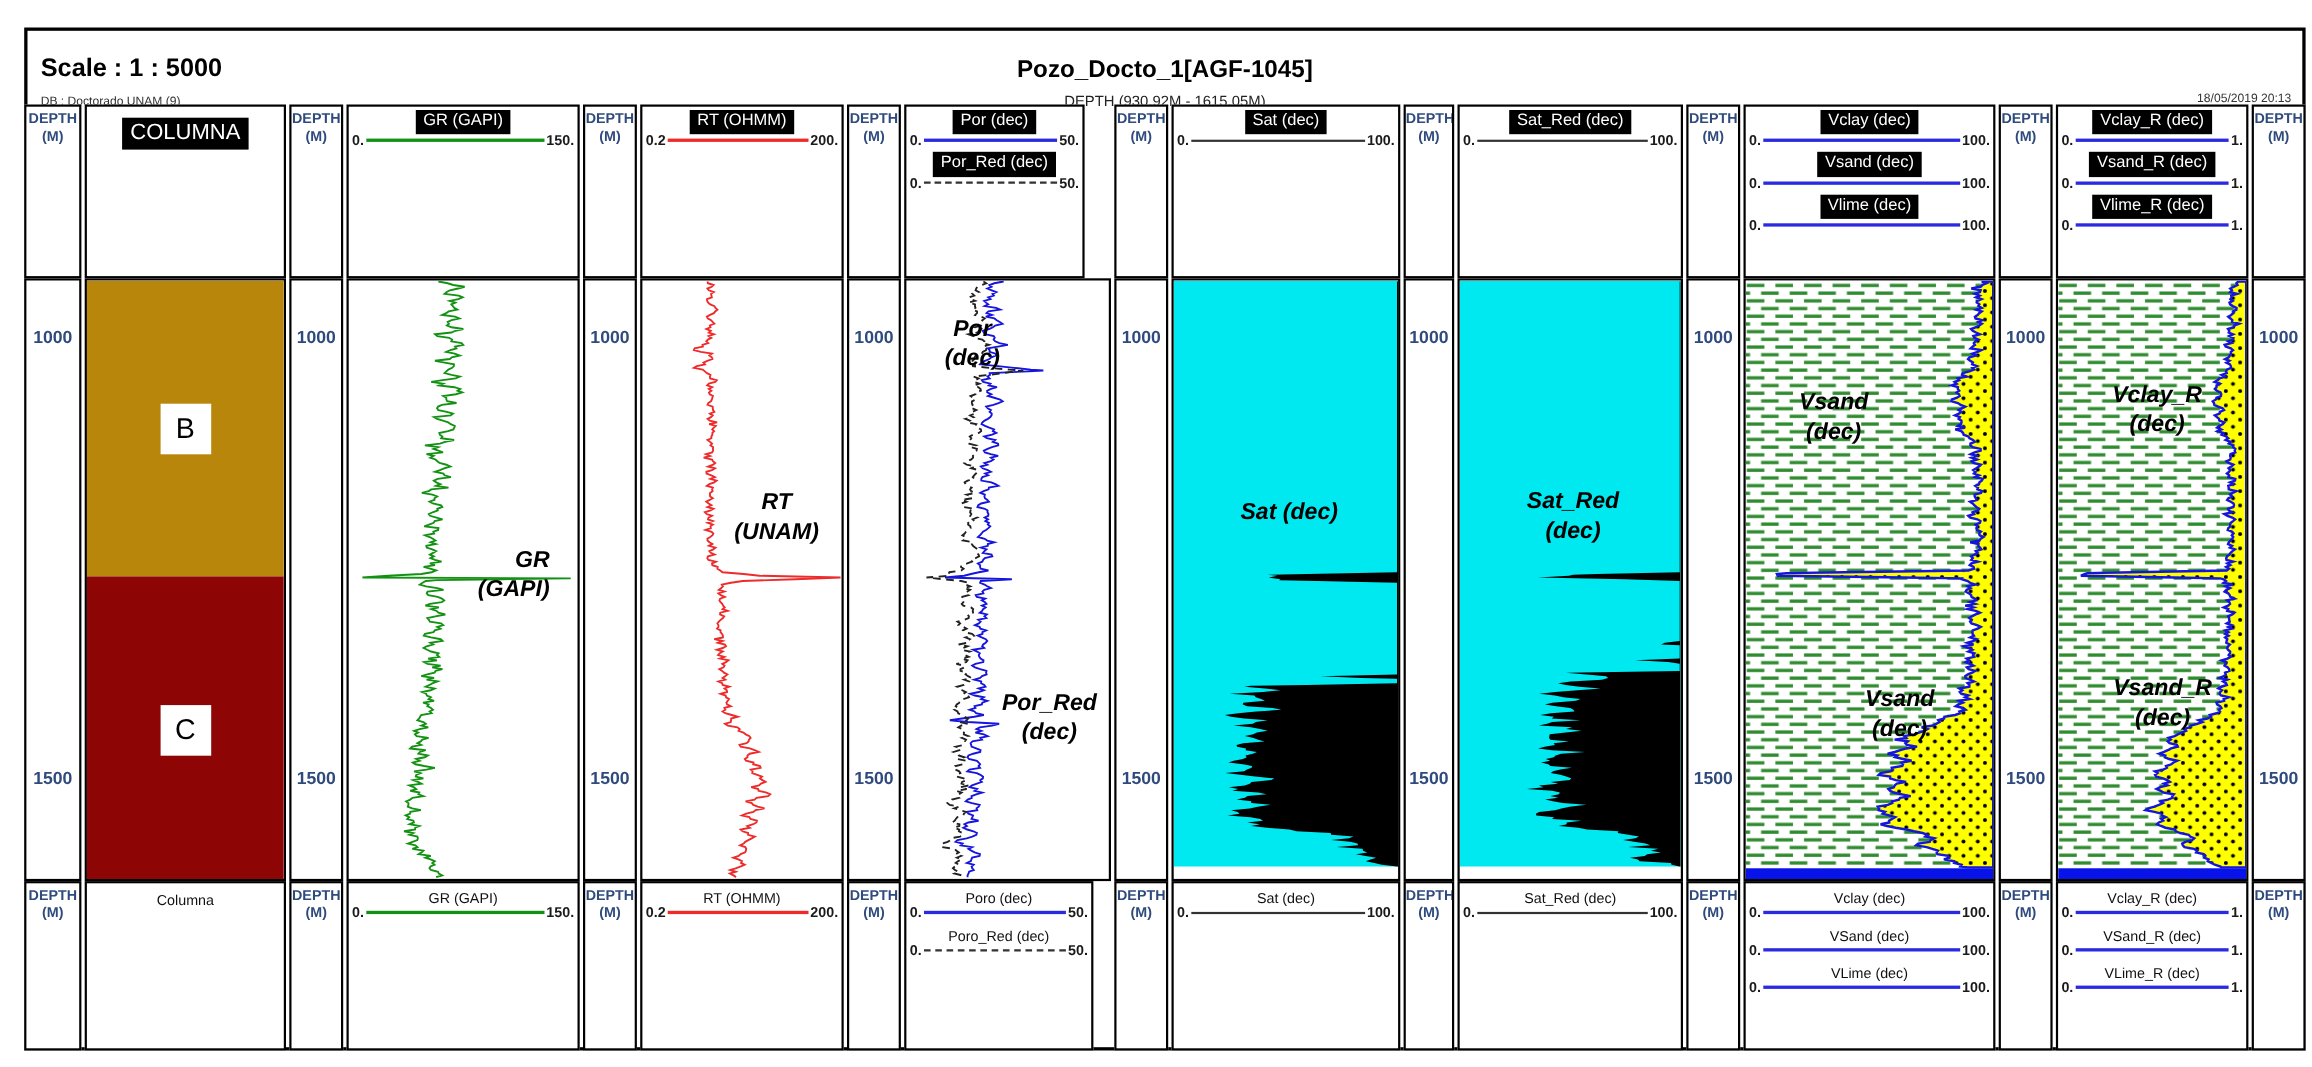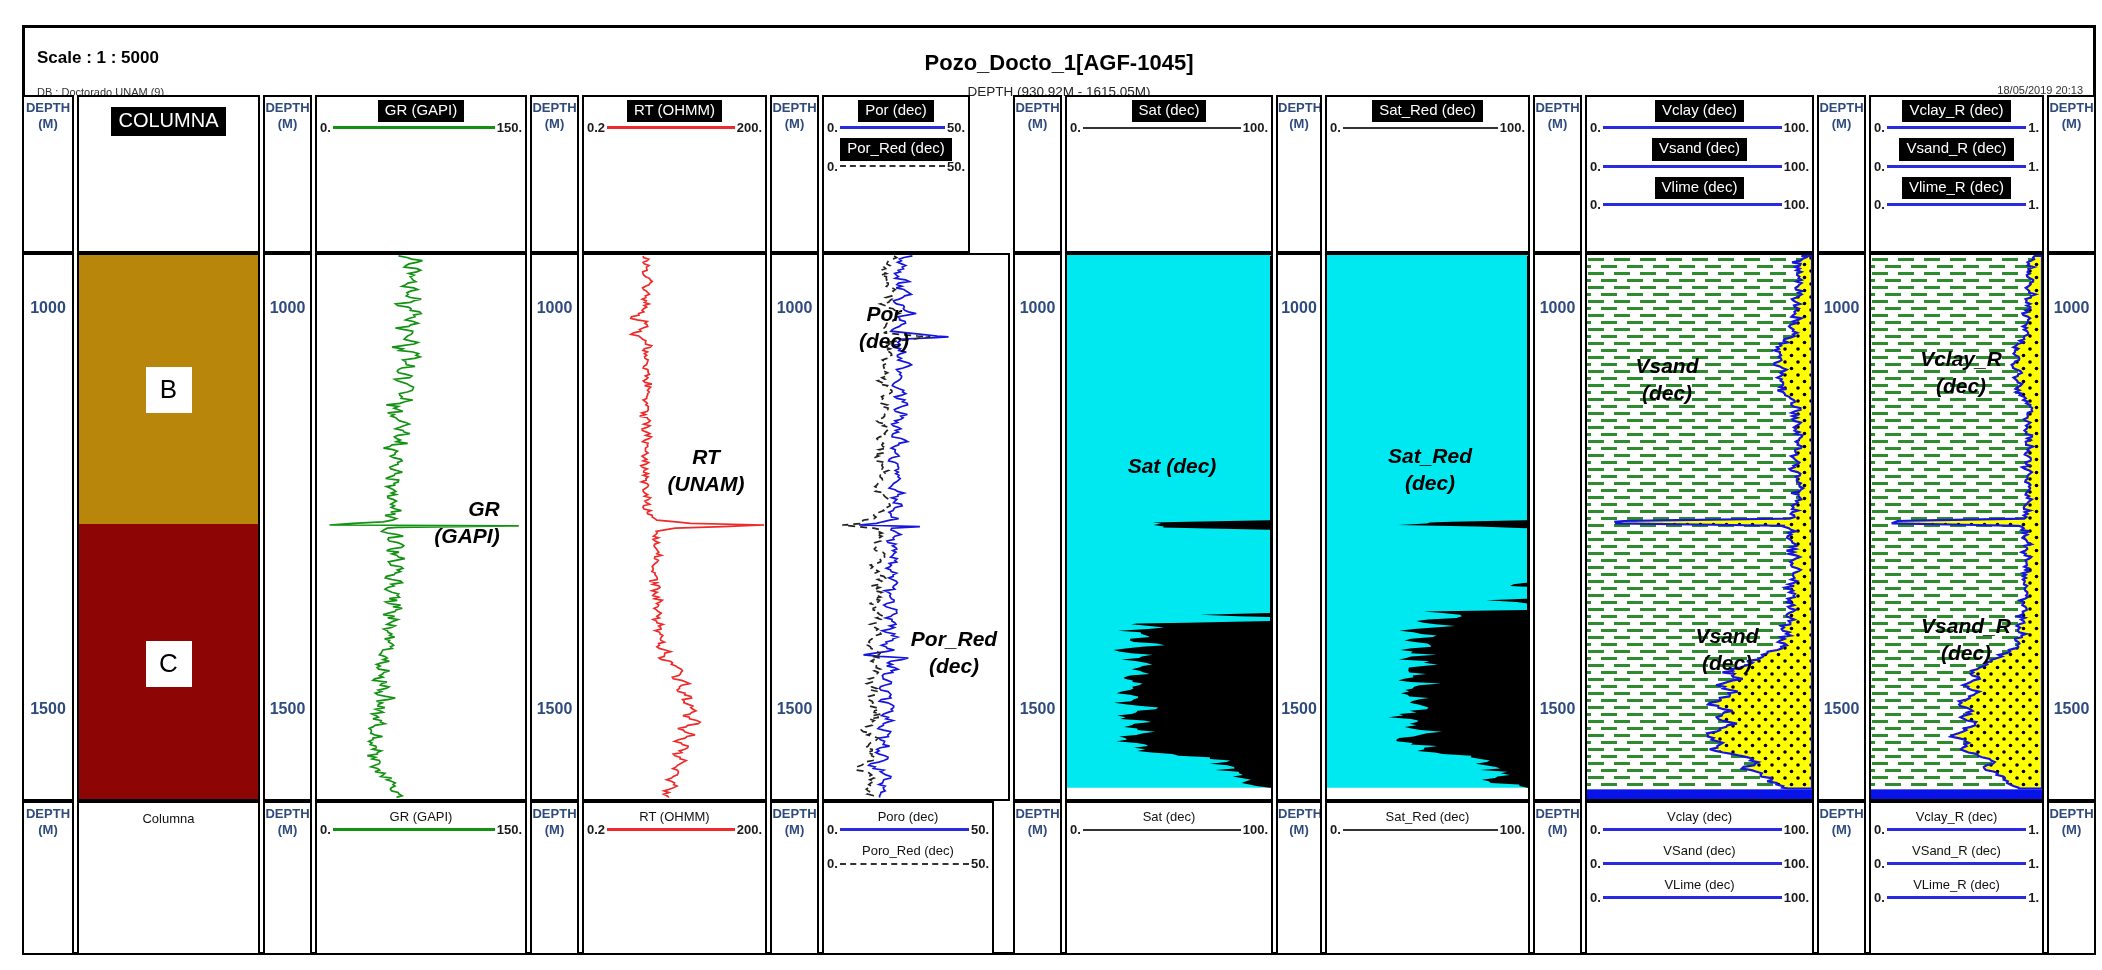--- a/index.html
+++ b/index.html
@@ -1,20 +1,20 @@
 <!DOCTYPE html>
 <html><head>
 <meta charset="utf-8">
 <style>
   html,body{margin:0;padding:0;background:#fff;}
   #root{position:relative;width:2102px;height:970px;background:#fff;
         font-family:"Liberation Sans",sans-serif;overflow:hidden;}
   #frame{position:absolute;left:22px;top:25px;width:2074px;height:930px;
          border:3px solid #000;box-sizing:border-box;background:#fff;}
-  .t-scale{position:absolute;left:12px;top:20px;font-size:17px;font-weight:bold;color:#000;}
+  .t-scale{position:absolute;left:12px;top:20px;font-size:23px;font-weight:bold;color:#000;}
   .t-title{position:absolute;left:0;top:22px;width:100%;text-align:center;
            font-size:22px;font-weight:bold;color:#000;}
   .t-sub{position:absolute;left:0;top:56px;width:100%;text-align:center;font-size:13.5px;color:#222;}
   .t-db{position:absolute;left:12px;top:58px;font-size:11px;color:#333;}
   .t-time{position:absolute;right:10px;top:56px;font-size:11px;color:#333;}
   .cell{position:absolute;background:#fff;border:2px solid #000;box-sizing:border-box;overflow:hidden;}
   .depth-hdr{padding-top:3px;text-align:center;font-size:13px;font-weight:bold;color:#2f4a7d;line-height:1.25;}
   .black-label{display:inline-block;background:#000;color:#fff;padding:0px 7px 2px 7px;
                font-size:15px;line-height:1.35;white-space:nowrap;}
   .hdr-entry{text-align:center;margin-top:3px;}
@@ -165,39 +165,39 @@
       <div class="cell" style="left: 770px; top: 253px; width: 49px; height: 548px; position: absolute;">
         <div class="tick" style="top: 44.3343px;">1000</div>
         <div class="tick" style="top: 444.843px;">1500</div>
       </div>
       <div class="cell" style="left: 770px; top: 801px; width: 49px; height: 154px;">
         <div class="depth-hdr">
           <div>DEPTH</div>
           <div>(M)</div>
         </div>
       </div>
-      <div class="cell" style="left: 822px; top: 95px; width: 148px; height: 158px;">
+      <div class="cell" style="left: 822px; top: 95px; width: 164px; height: 158px;">
         <div class="hdr-entry"><div class="black-label">Por (dec)</div><div class="scale-row">
             <div class="num">0.</div>
             <div class="scale-line" style="border-top: 3px solid rgb(42, 42, 224);"></div>
             <div class="num">50.</div>
           </div></div>
         <div class="hdr-entry"><div class="black-label">Por_Red (dec)</div><div class="scale-row">
             <div class="num">0.</div>
             <div class="scale-line" style="border-top: 2px dashed rgb(51, 51, 51);"></div>
             <div class="num">50.</div>
           </div></div>
       </div>
       <div class="cell" style="left: 822px; top: 253px; width: 188px; height: 548px;">
         <svg width="184" height="544" viewBox="0 0 184 544">
           <defs></defs>
           <polyline points="88.4,0.9 79.9,2.5 75.5,4.1 77.4,5.7 73.6,7.3 77.6,8.9 81.7,10.5 78.3,12.1 79.5,13.7 74.4,15.3 76.4,16.9 70.7,18.5 72.4,20.1 74.4,21.7 71.2,23.3 81.5,24.9 85.3,26.5 74.6,28.1 72.9,29.7 77.8,31.3 72.2,32.9 80.0,34.5 82.1,36.1 84.9,37.7 87.3,39.3 80.7,40.9 78.7,42.5 75.2,44.1 69.5,45.7 70.4,47.3 72.6,48.9 79.4,50.5 80.3,52.1 79.3,53.7 80.7,55.3 84.5,56.9 92.2,58.5 83.2,60.1 74.0,61.7 75.7,63.3 75.6,64.9 81.1,66.5 81.5,68.2 77.3,69.8 75.4,71.4 71.4,73.0 68.3,74.6 66.9,76.2 83.4,77.8 97.7,79.4 113.1,81.0 124.5,81.8 111.2,82.6 75.7,84.2 76.0,85.8 73.8,87.4 75.6,89.0 68.6,90.6 69.8,92.2 76.4,93.8 74.8,95.4 82.3,97.0 76.9,98.6 73.4,100.2 73.5,101.8 77.2,103.4 74.2,105.0 79.8,106.6 85.2,108.2 87.5,109.8 83.7,111.4 79.1,113.0 72.5,114.6 73.9,116.2 76.8,117.8 75.6,119.4 77.6,121.0 77.4,122.6 76.3,124.2 74.1,125.8 71.1,127.4 69.1,129.0 68.3,130.6 71.5,132.2 75.3,133.8 79.7,135.4 78.6,137.0 81.7,138.6 77.9,140.2 70.7,141.8 73.1,143.4 80.7,145.0 78.6,146.7 83.3,148.3 83.5,149.9 77.8,151.5 73.8,153.1 70.4,154.7 71.4,156.3 76.6,157.9 83.4,159.5 76.9,161.1 79.2,162.7 76.8,164.3 71.0,165.9 73.6,167.5 67.7,169.1 69.3,170.7 73.9,172.3 76.8,173.9 71.6,175.5 74.3,177.1 69.1,178.7 68.1,180.3 68.1,181.9 77.2,183.5 80.9,185.1 83.6,186.7 75.0,188.3 74.7,189.9 70.2,191.5 67.2,193.1 71.3,194.7 70.9,196.3 71.4,197.9 73.6,199.5 75.0,201.1 68.0,202.7 65.3,204.3 64.6,205.9 71.3,207.5 73.8,209.1 73.7,210.7 74.6,212.3 74.4,213.9 71.2,215.5 74.2,217.1 71.8,218.7 75.0,220.3 74.0,221.9 76.2,223.5 74.5,225.1 72.4,226.8 69.6,228.4 68.4,230.0 66.9,231.6 65.1,233.2 71.2,234.8 73.5,236.4 79.9,238.0 74.0,239.6 74.0,241.2 67.8,242.8 72.8,244.4 71.0,246.0 69.5,247.6 77.4,249.2 78.1,250.8 71.3,252.4 69.8,254.0 69.0,255.6 65.0,257.2 67.0,258.8 67.0,260.4 67.5,262.0 74.6,263.6 65.9,265.2 58.7,266.8 52.4,268.4 35.1,270.0 95.9,271.6 67.7,273.2 67.0,274.8 71.0,276.4 73.5,278.0 76.8,279.6 70.8,281.2 69.1,282.8 70.0,284.4 63.0,286.0 64.0,287.6 71.6,289.2 68.5,290.8 71.5,292.4 72.8,294.0 68.7,295.6 72.0,297.2 69.7,298.8 68.8,300.4 66.7,302.0 73.1,303.6 70.9,305.3 72.7,306.9 65.3,308.5 67.4,310.1 65.9,311.7 62.3,313.3 66.6,314.9 67.2,316.5 72.5,318.1 69.1,319.7 69.2,321.3 64.9,322.9 68.4,324.5 72.2,326.1 73.5,327.7 72.1,329.3 69.8,330.9 68.9,332.5 70.7,334.1 60.7,335.7 64.3,337.3 66.7,338.9 65.8,340.5 66.3,342.1 67.4,343.7 70.1,345.3 69.9,346.9 62.8,348.5 59.8,350.1 62.3,351.7 67.1,353.3 72.8,354.9 72.4,356.5 72.9,358.1 68.8,359.7 67.0,361.3 61.7,362.9 68.0,364.5 67.9,366.1 70.8,367.7 71.9,369.3 65.8,370.9 70.3,372.5 65.8,374.1 58.1,375.7 62.2,377.3 70.4,378.9 68.0,380.5 73.6,382.1 69.0,383.8 68.6,385.4 62.0,387.0 62.8,388.6 57.5,390.2 61.9,391.8 63.3,393.4 70.4,395.0 61.7,396.6 50.6,398.2 39.5,399.8 55.8,401.4 84.3,403.0 77.9,404.6 66.7,406.2 63.7,407.8 68.1,409.4 62.7,411.0 70.4,412.6 73.9,414.2 67.3,415.8 68.7,417.4 60.1,419.0 58.4,420.6 58.9,422.2 59.2,423.8 63.4,425.4 67.4,427.0 67.1,428.6 60.7,430.2 56.4,431.8 55.6,433.4 56.8,435.0 64.1,436.6 65.7,438.2 67.0,439.8 65.6,441.4 66.9,443.0 57.3,444.6 55.4,446.2 64.0,447.8 67.3,449.4 69.7,451.0 69.5,452.6 67.2,454.2 68.6,455.8 64.1,457.4 59.7,459.0 57.6,460.6 64.2,462.3 62.0,463.9 68.9,465.5 63.5,467.1 59.2,468.7 59.4,470.3 55.8,471.9 54.0,473.5 59.6,475.1 66.6,476.7 65.7,478.3 63.8,479.9 64.4,481.5 55.0,483.1 56.4,484.7 60.6,486.3 60.0,487.9 59.2,489.5 65.6,491.1 56.3,492.7 52.8,494.3 55.0,495.9 51.8,497.5 55.3,499.1 60.9,500.7 64.1,502.3 63.6,503.9 59.9,505.5 54.8,507.1 46.5,508.7 44.7,510.3 51.1,511.9 49.4,513.5 59.7,515.1 56.4,516.7 59.0,518.3 62.0,519.9 66.9,521.5 66.5,523.1 59.8,524.7 59.1,526.3 58.6,527.9 55.0,529.5 61.1,531.1 59.3,532.7 59.8,534.3 61.2,535.9 57.0,537.5 56.5,539.1 55.6,540.8 55.6,542.4" fill="none" stroke="#1515dd" stroke-width="1.7"></polyline>
           <polyline points="70.0,0.9 72.6,2.5 68.7,4.1 64.6,5.7 63.5,7.3 62.9,8.9 65.7,10.5 60.1,12.1 61.7,13.7 56.8,15.3 58.4,16.9 62.4,18.5 56.5,20.1 62.4,21.7 62.3,23.3 62.8,24.9 59.8,26.5 64.2,28.1 64.2,29.7 62.5,31.3 68.2,32.9 71.2,34.5 69.0,36.1 70.8,37.7 69.2,39.3 67.9,40.9 62.2,42.5 67.9,44.1 65.9,45.7 64.7,47.3 56.4,48.9 60.9,50.5 60.8,52.1 69.0,53.7 70.8,55.3 69.0,56.9 74.9,58.5 69.6,60.1 72.5,61.7 72.4,63.3 69.4,64.9 68.6,66.5 63.0,68.2 62.0,69.8 61.7,71.4 60.2,73.0 62.9,74.6 63.7,76.2 59.8,77.8 75.3,79.4 93.6,81.0 106.3,81.8 98.3,82.6 88.6,84.2 75.3,85.8 61.0,87.4 65.6,89.0 62.8,90.6 61.1,92.2 66.2,93.8 61.3,95.4 65.5,97.0 67.4,98.6 67.7,100.2 62.4,101.8 62.8,103.4 58.4,105.0 60.6,106.6 63.0,108.2 59.6,109.8 59.5,111.4 60.2,113.0 57.6,114.6 59.9,116.2 63.5,117.8 60.0,119.4 62.5,121.0 58.0,122.6 60.8,124.2 53.8,125.8 57.7,127.4 55.1,129.0 63.5,130.6 62.3,132.2 64.5,133.8 67.7,135.4 68.0,137.0 65.8,138.6 60.6,140.2 57.6,141.8 59.0,143.4 57.8,145.0 55.3,146.7 57.0,148.3 63.1,149.9 58.9,151.5 64.1,153.1 63.7,154.7 61.5,156.3 62.0,157.9 60.5,159.5 60.6,161.1 59.0,162.7 55.5,164.3 52.6,165.9 54.8,167.5 62.5,169.1 59.0,170.7 65.2,172.3 65.1,173.9 63.2,175.5 61.6,177.1 60.3,178.7 61.9,180.3 55.6,181.9 52.9,183.5 53.8,185.1 55.6,186.7 59.3,188.3 57.9,189.9 58.9,191.5 62.5,193.1 55.0,194.7 59.9,196.3 59.8,197.9 50.1,199.5 54.6,201.1 50.3,202.7 52.4,204.3 51.9,205.9 61.6,207.5 58.3,209.1 57.9,210.7 59.0,212.3 58.1,213.9 64.2,215.5 60.2,217.1 61.8,218.7 56.2,220.3 56.1,221.9 58.1,223.5 58.4,225.1 55.6,226.8 54.1,228.4 53.0,230.0 50.9,231.6 53.9,233.2 54.5,234.8 51.7,236.4 60.7,238.0 59.5,239.6 60.5,241.2 62.5,242.8 64.7,244.4 64.9,246.0 63.9,247.6 65.6,249.2 66.1,250.8 62.9,252.4 58.5,254.0 59.7,255.6 55.3,257.2 49.9,258.8 49.7,260.4 52.0,262.0 49.9,263.6 39.1,265.2 38.2,266.8 39.1,268.4 18.3,270.0 33.8,271.6 49.8,273.2 56.5,274.8 54.1,276.4 58.0,278.0 52.3,279.6 57.9,281.2 55.5,282.8 53.5,284.4 56.4,286.0 50.8,287.6 49.9,289.2 52.6,290.8 51.8,292.4 50.3,294.0 51.7,295.6 58.8,297.2 60.7,298.8 60.3,300.4 60.6,302.0 55.5,303.6 56.8,305.3 56.6,306.9 52.5,308.5 46.5,310.1 48.8,311.7 47.3,313.3 51.7,314.9 54.7,316.5 51.4,318.1 52.7,319.7 59.7,321.3 61.4,322.9 53.9,324.5 57.6,326.1 55.1,327.7 55.7,329.3 47.5,330.9 55.5,332.5 51.3,334.1 50.1,335.7 57.7,337.3 53.5,338.9 53.3,340.5 56.6,342.1 50.1,343.7 55.6,345.3 54.3,346.9 45.4,348.5 52.0,350.1 52.9,351.7 49.2,353.3 49.2,354.9 55.2,356.5 53.8,358.1 56.1,359.7 59.1,361.3 52.6,362.9 56.9,364.5 54.8,366.1 52.2,367.7 46.2,369.3 50.3,370.9 50.8,372.5 54.1,374.1 51.7,375.7 55.9,377.3 56.9,378.9 51.7,380.5 48.0,382.1 48.0,383.8 45.8,385.4 44.8,387.0 47.3,388.6 43.7,390.2 46.4,391.8 47.1,393.4 50.8,395.0 52.7,396.6 56.1,398.2 54.9,399.8 48.7,401.4 55.6,403.0 49.8,404.6 47.2,406.2 51.3,407.8 50.3,409.4 52.4,411.0 52.2,412.6 56.2,414.2 50.5,415.8 54.2,417.4 53.1,419.0 53.2,420.6 51.8,422.2 45.1,423.8 49.9,425.4 48.2,427.0 42.9,428.6 47.3,430.2 47.6,431.8 52.5,433.4 46.7,435.0 54.1,436.6 52.1,438.2 51.0,439.8 44.9,441.4 46.9,443.0 44.4,444.6 48.0,446.2 49.1,447.8 45.1,449.4 45.6,451.0 52.1,452.6 55.2,454.2 50.6,455.8 50.1,457.4 57.0,459.0 49.1,460.6 54.8,462.3 45.3,463.9 50.2,465.5 47.8,467.1 45.6,468.7 47.7,470.3 41.5,471.9 41.4,473.5 37.4,475.1 39.3,476.7 47.6,478.3 43.4,479.9 49.2,481.5 54.1,483.1 52.4,484.7 51.4,486.3 46.4,487.9 44.9,489.5 44.0,491.1 41.6,492.7 48.2,494.3 48.1,495.9 43.1,497.5 48.0,499.1 47.7,500.7 51.0,502.3 51.8,503.9 48.8,505.5 40.4,507.1 40.3,508.7 37.5,510.3 32.8,511.9 31.1,513.5 32.3,515.1 43.8,516.7 45.3,518.3 47.6,519.9 44.7,521.5 49.8,523.1 46.0,524.7 50.5,526.3 46.8,527.9 44.8,529.5 47.8,531.1 44.1,532.7 42.3,534.3 44.2,535.9 47.5,537.5 43.7,539.1 50.3,540.8 51.0,542.4" fill="none" stroke="#222222" stroke-width="1.7" stroke-dasharray="7 5"></polyline>
         </svg>
-        <div class="plot-label" style="left: 60px; top: 45px;">
+        <div class="plot-label" style="left: 60px; top: 30px;">
           <div>Por</div>
           <div>(dec)</div>
         </div>
         <div class="plot-label" style="left: 130px; top: 370px;">
           <div>Por_Red</div>
           <div>(dec)</div>
         </div>
       </div>
       <div class="cell" style="left: 822px; top: 801px; width: 172px; height: 154px;">
         <div class="ftr-entry">

